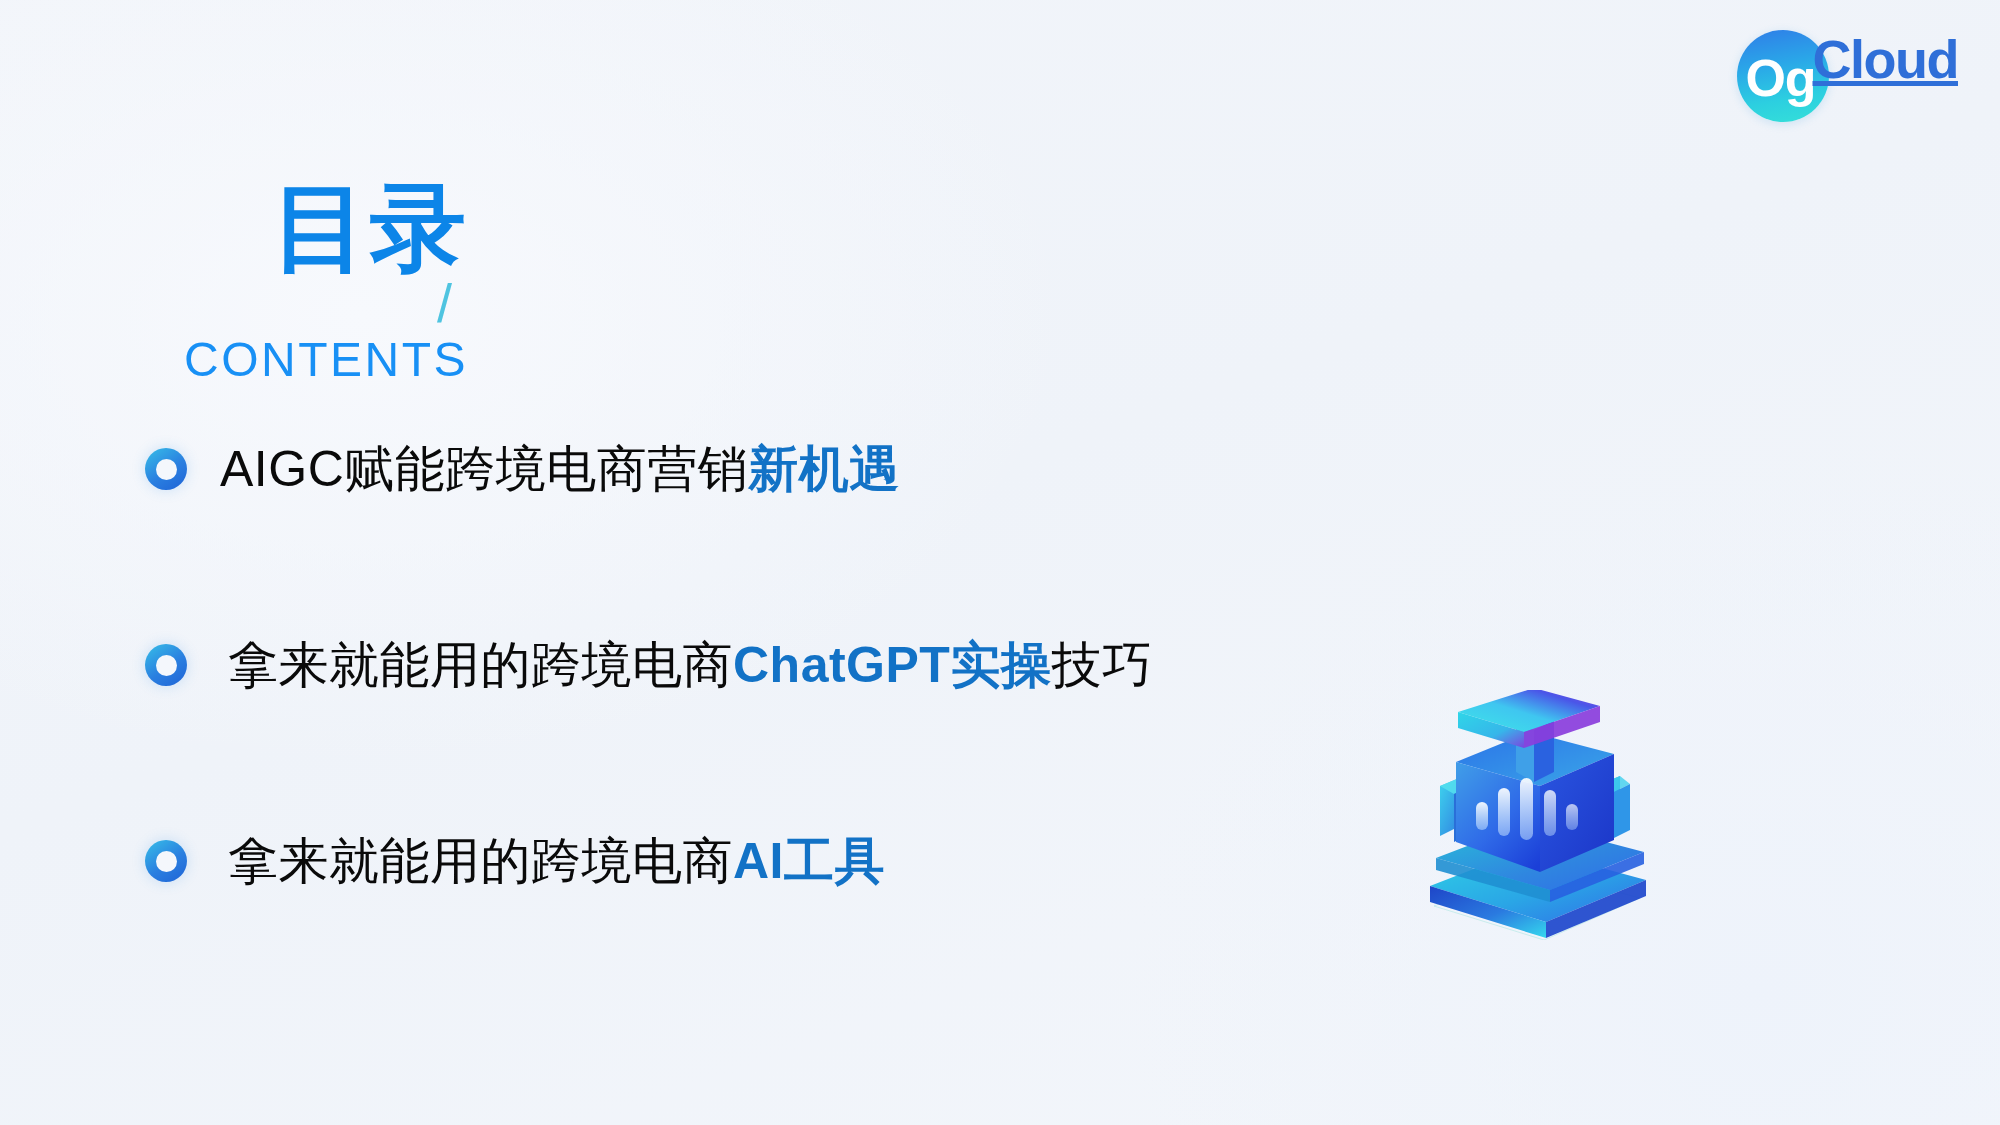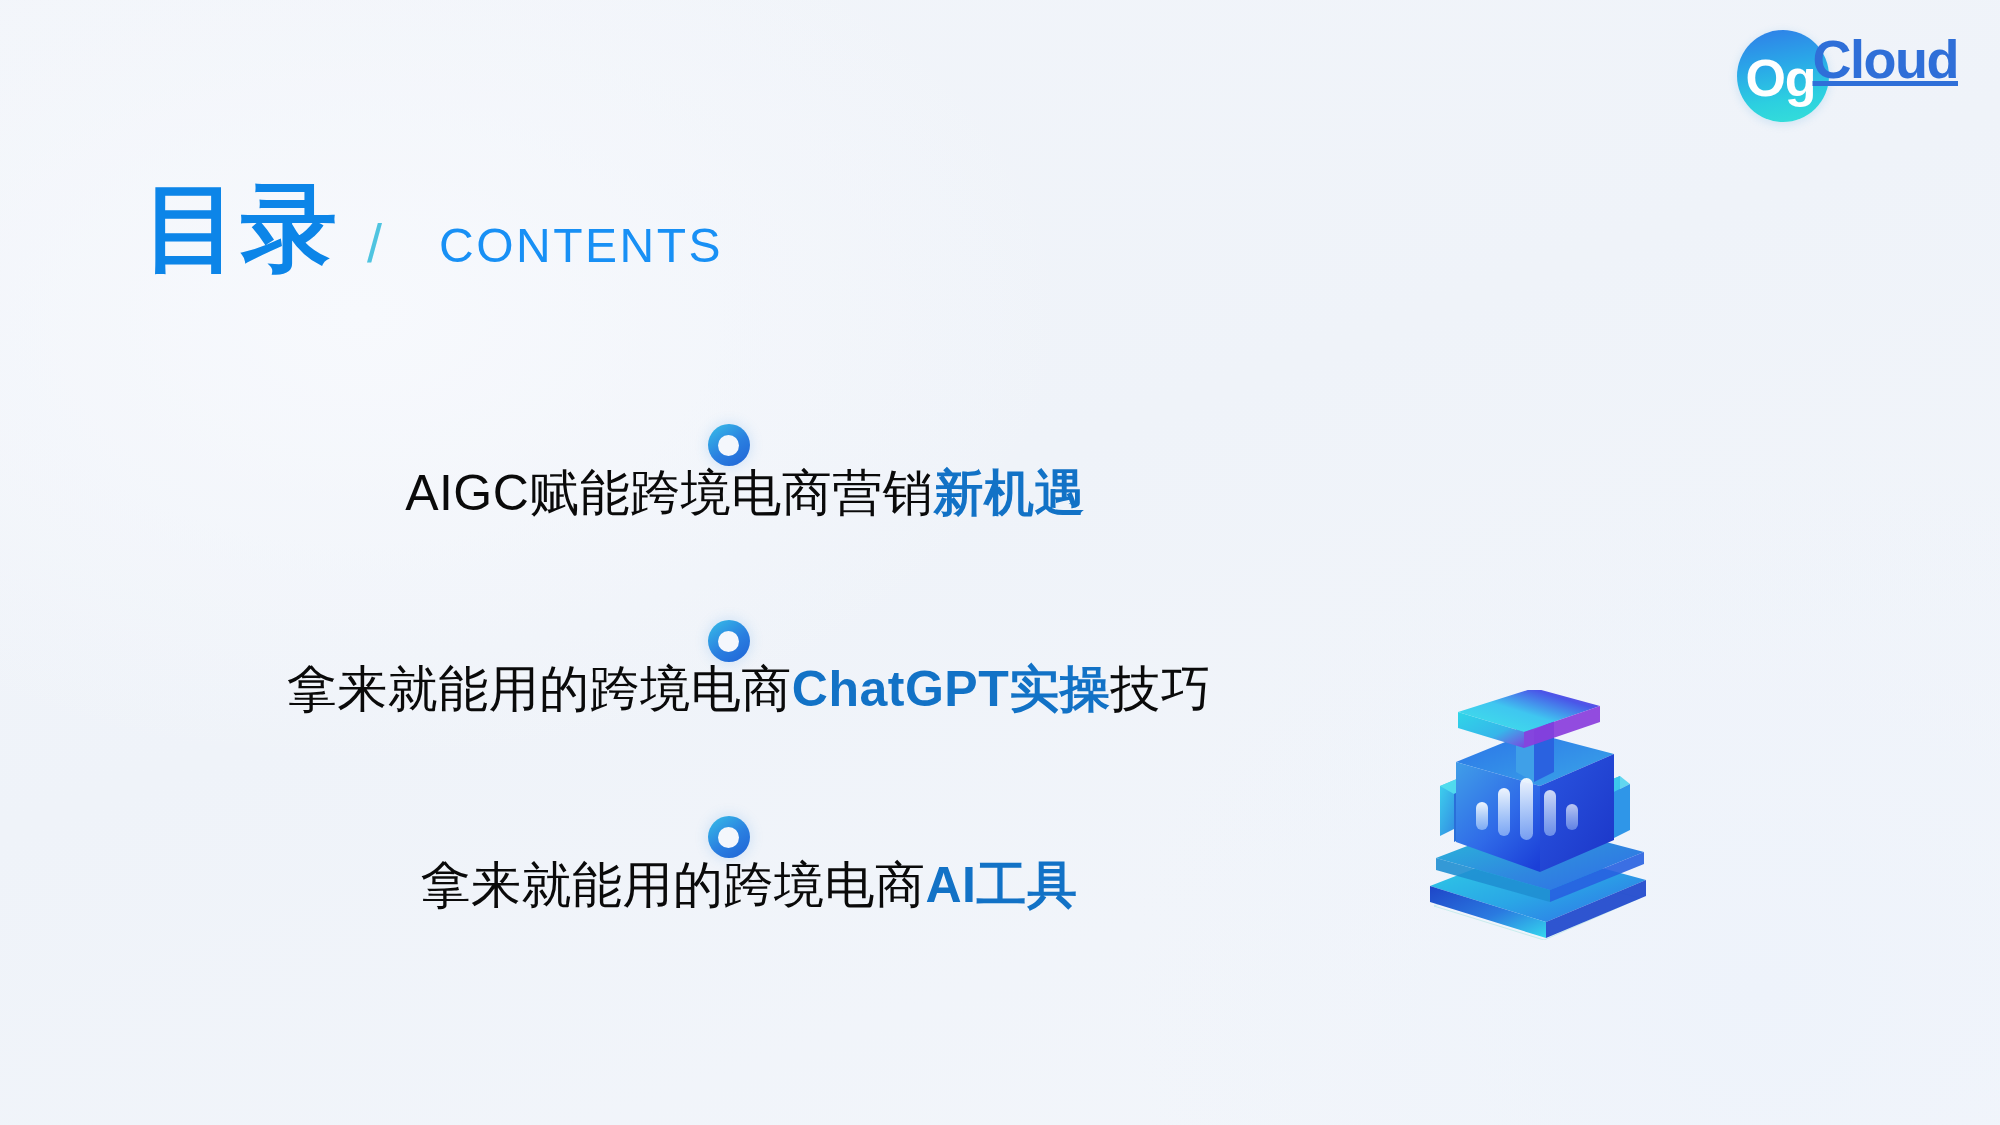--- a/index.html
+++ b/index.html
@@ -62,20 +62,21 @@
     text-decoration: underline;
   }
 
   
   .heading {
     position: absolute;
     left: 143px;
     top: 180px;
     display: flex;
     align-items: flex-end;
+    flex-direction: column;
   }
   .heading-cn {
     font-size: 96px;
     font-weight: 700;
     color: #0c85e8;
     line-height: 1;
     letter-spacing: 2px;
   }
   .heading-slash {
     font-size: 54px;
@@ -99,21 +100,20 @@
     position: absolute;
     left: 145px;
     top: 424px;
     width: 1200px;
   }
   .toc-item {
     display: flex;
     align-items: center;
     height: 90px;
     margin-bottom: 106px;
-    flex-direction: column;
   }
   .toc-item:last-child { margin-bottom: 0; }
 
   .toc-bullet {
     position: relative;
     flex: 0 0 auto;
     width: 42px;
     height: 42px;
     border-radius: 50%;
     background: linear-gradient(145deg, #37bfe8 0%, #2a7fe0 55%, #1f63d6 100%);

